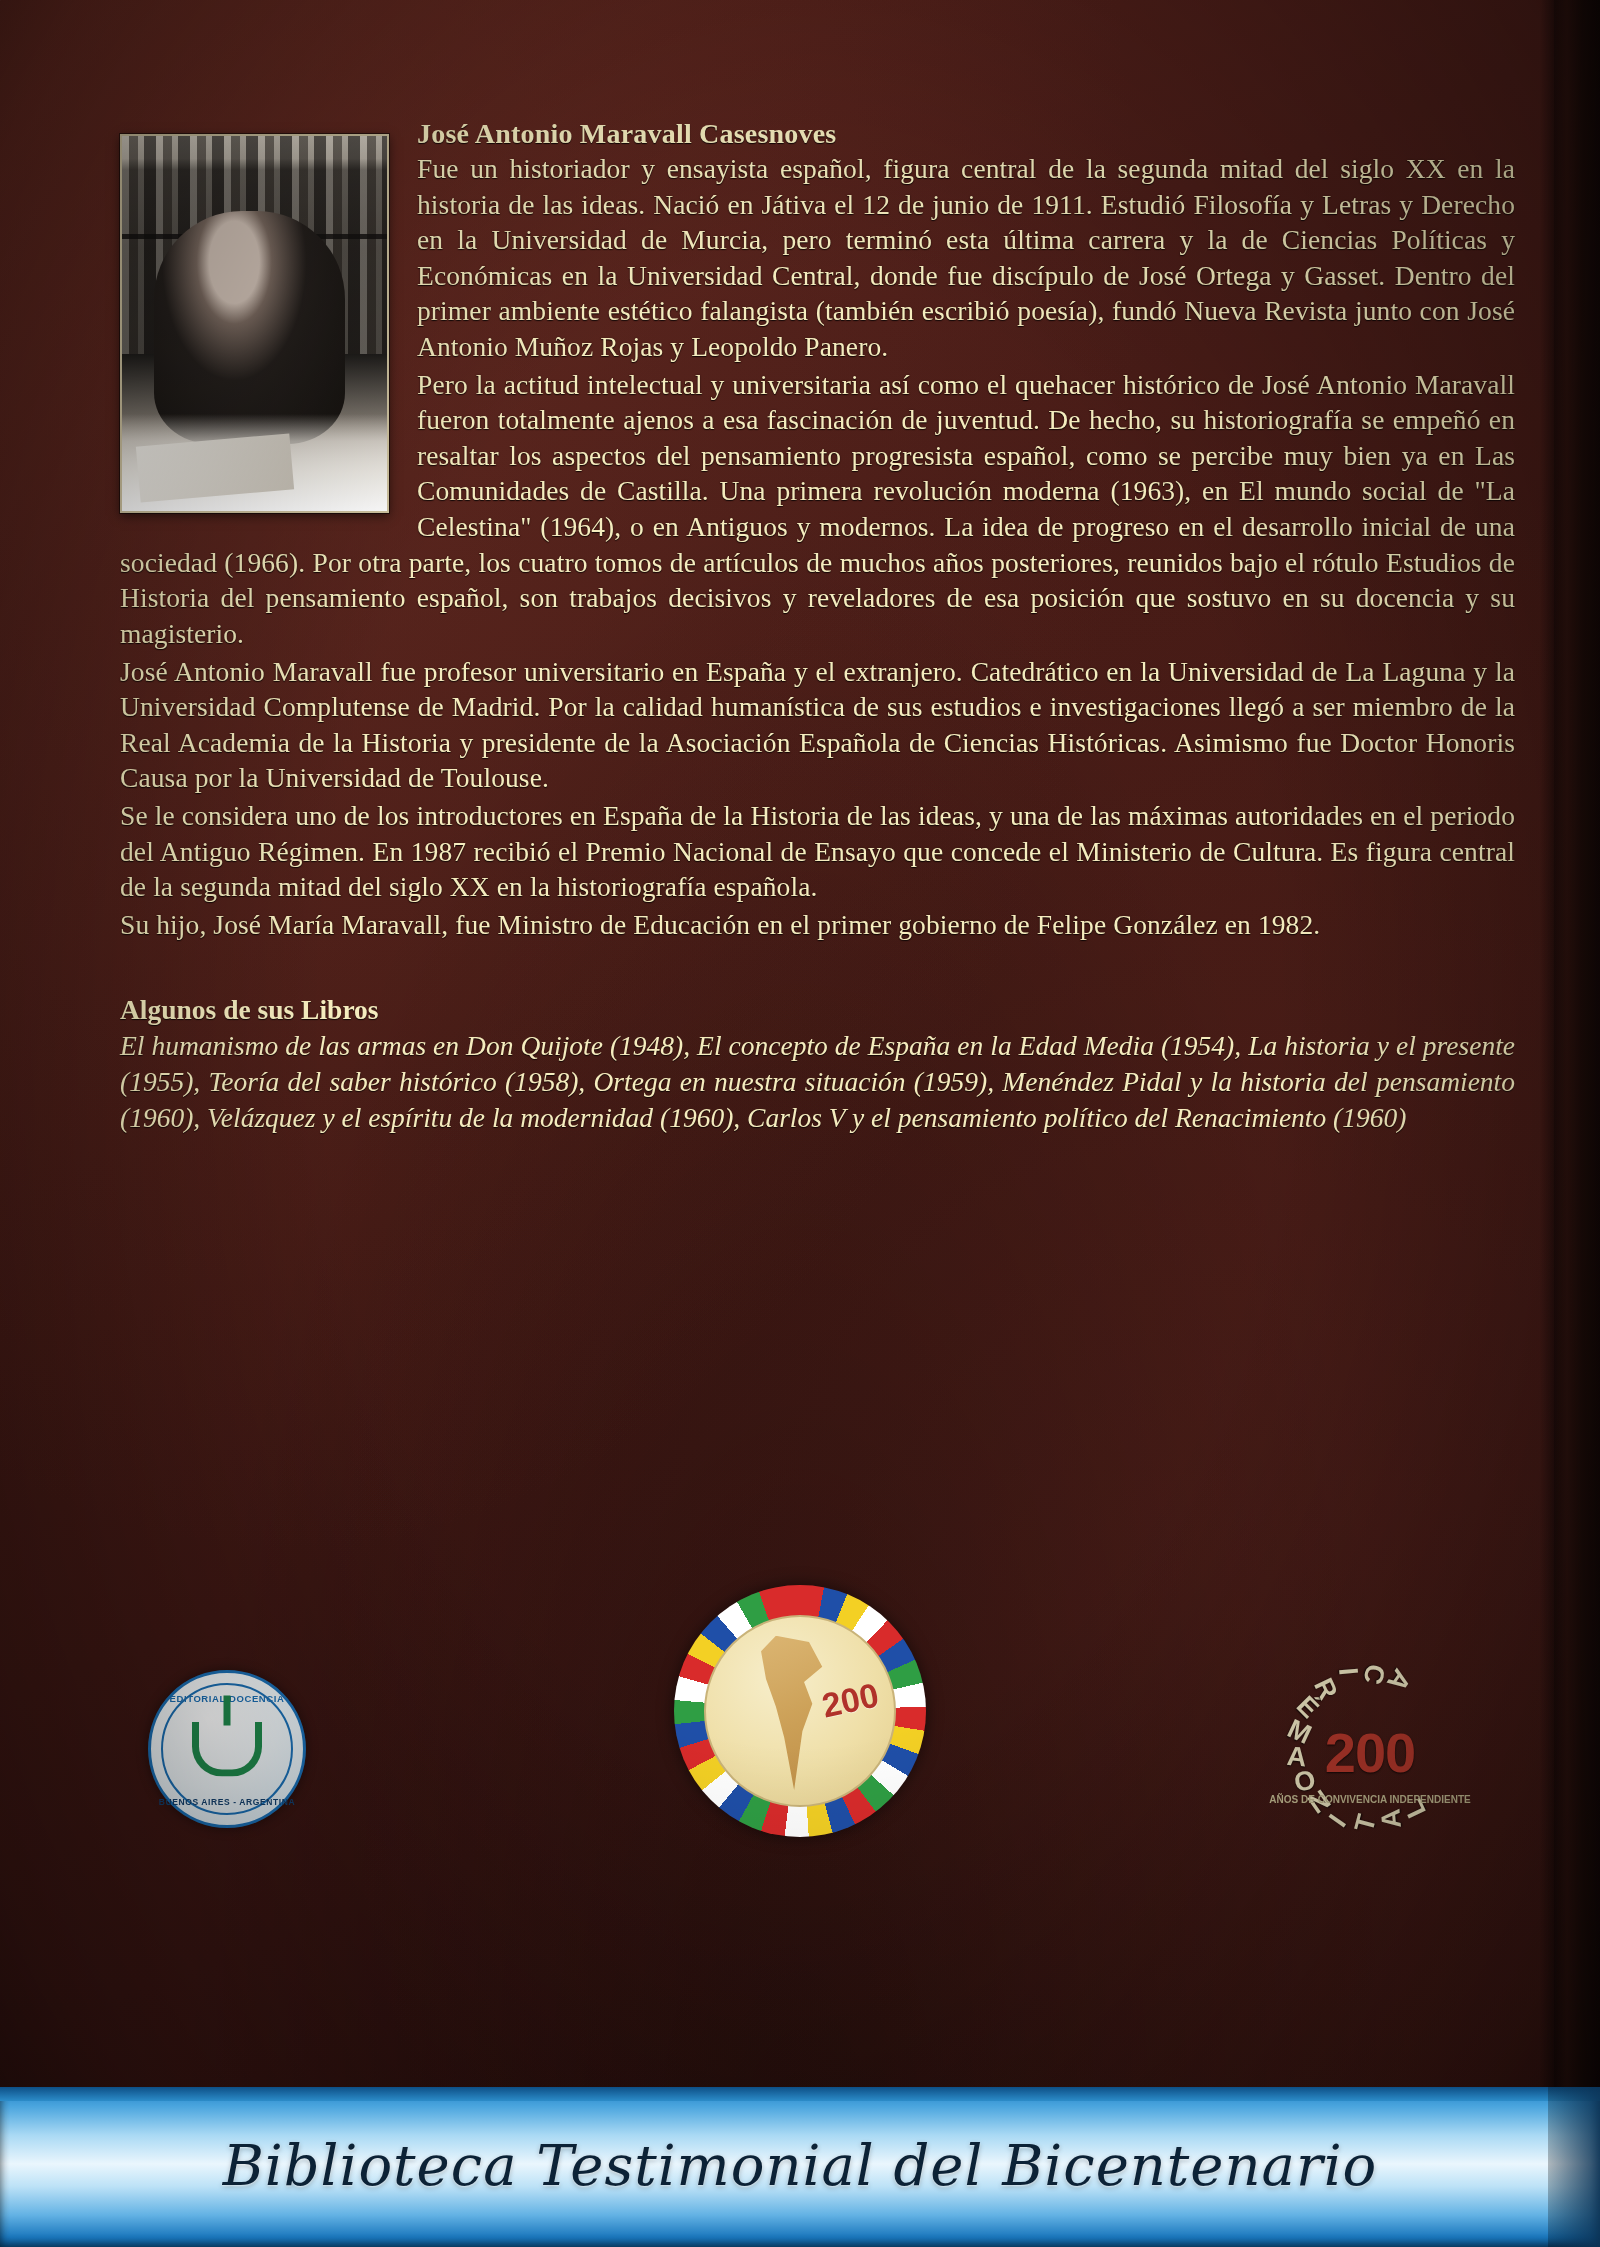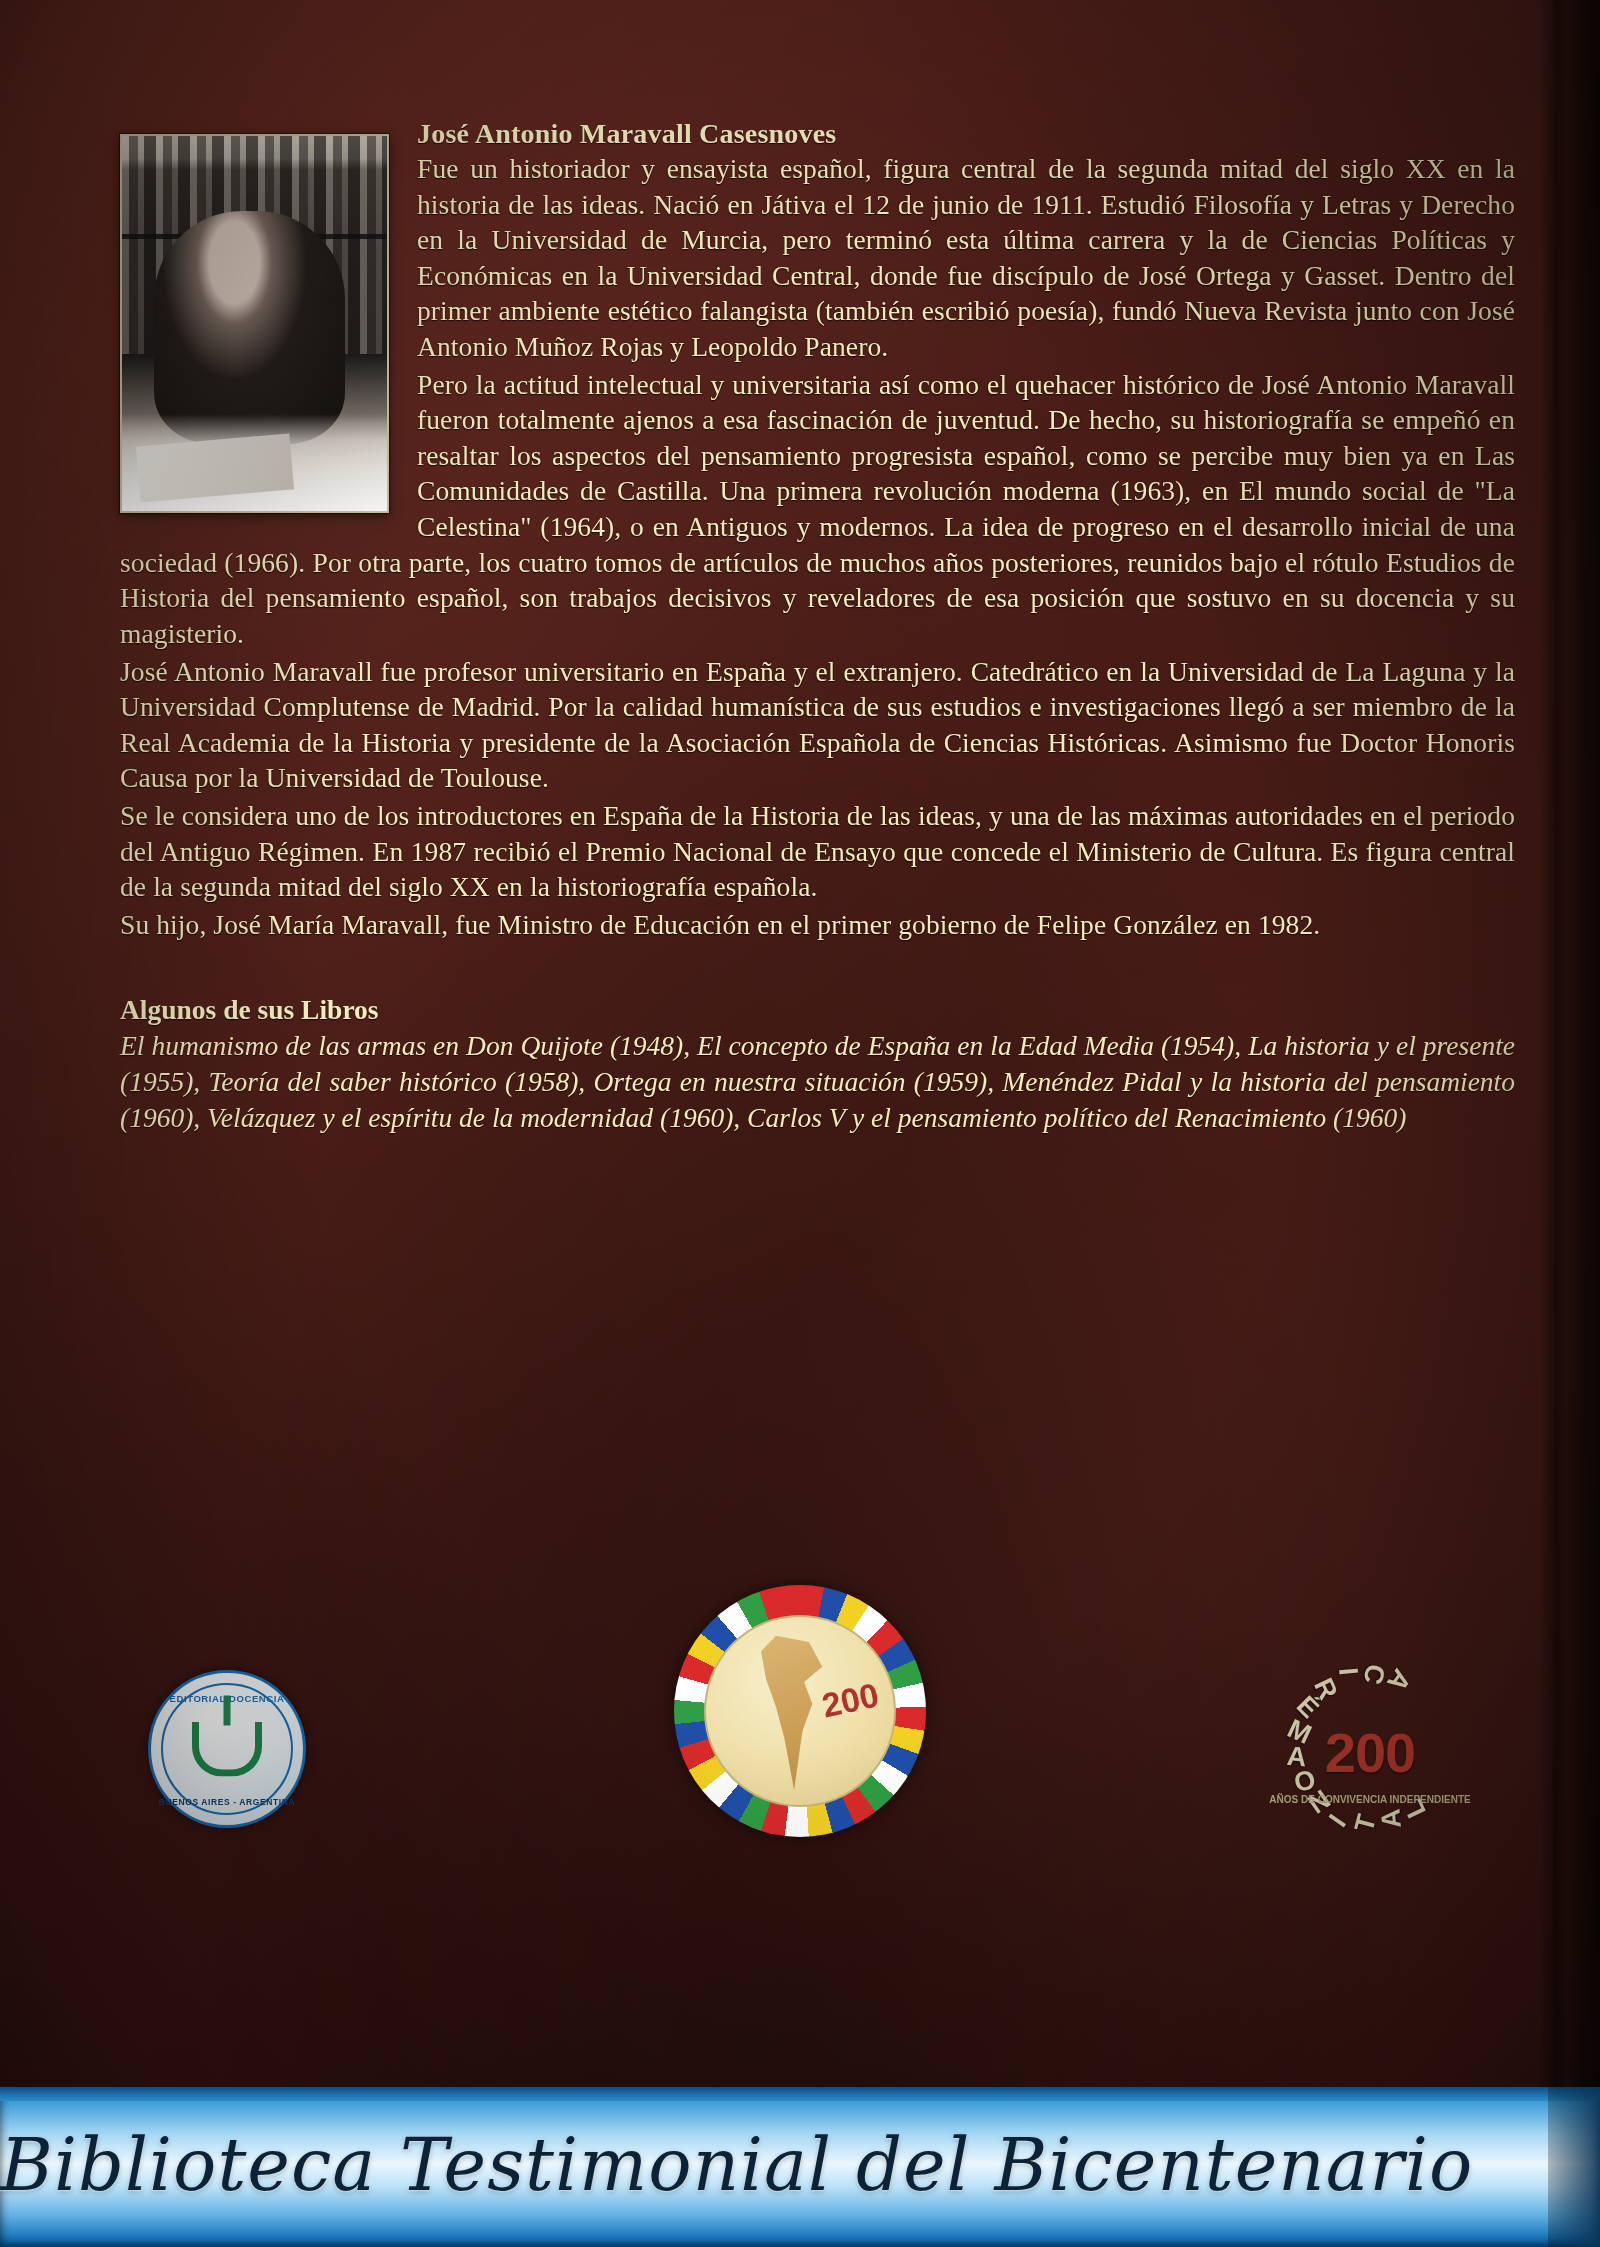--- a/index.html
+++ b/index.html
@@ -223,24 +223,24 @@
       #bde2f7 62%, #63b2e4 80%, #1a77bd 94%, #0e5b97 100%);
     box-shadow:inset 0 3px 10px rgba(0,0,0,.35), inset 0 -3px 10px rgba(0,0,0,.4);
     overflow:hidden;
   }
   .banner .strip-top{
     position:absolute;top:0;left:0;width:100%;height:14px;
     background:linear-gradient(180deg,#0d4f86,#2c8cc9);
   }
   .banner-text{
     position:absolute;left:0;top:50%;transform:translateY(-52%);
-    width:100%;
+    width:100%;text-align:center;
     font-family:"DejaVu Serif", serif;
     font-style:italic;
-    font-size:72px;
+    font-size:56px;
     color:#0c2236;
     letter-spacing:1px;
     text-shadow:0 1px 2px rgba(255,255,255,.55), 0 2px 5px rgba(0,0,0,.25);
   }
   .banner-right-cap{
     position:absolute;right:0;bottom:0;width:52px;height:160px;
     background:linear-gradient(90deg, rgba(0,0,0,.25), rgba(10,50,85,.9));
   }
 </style>
 </head>

